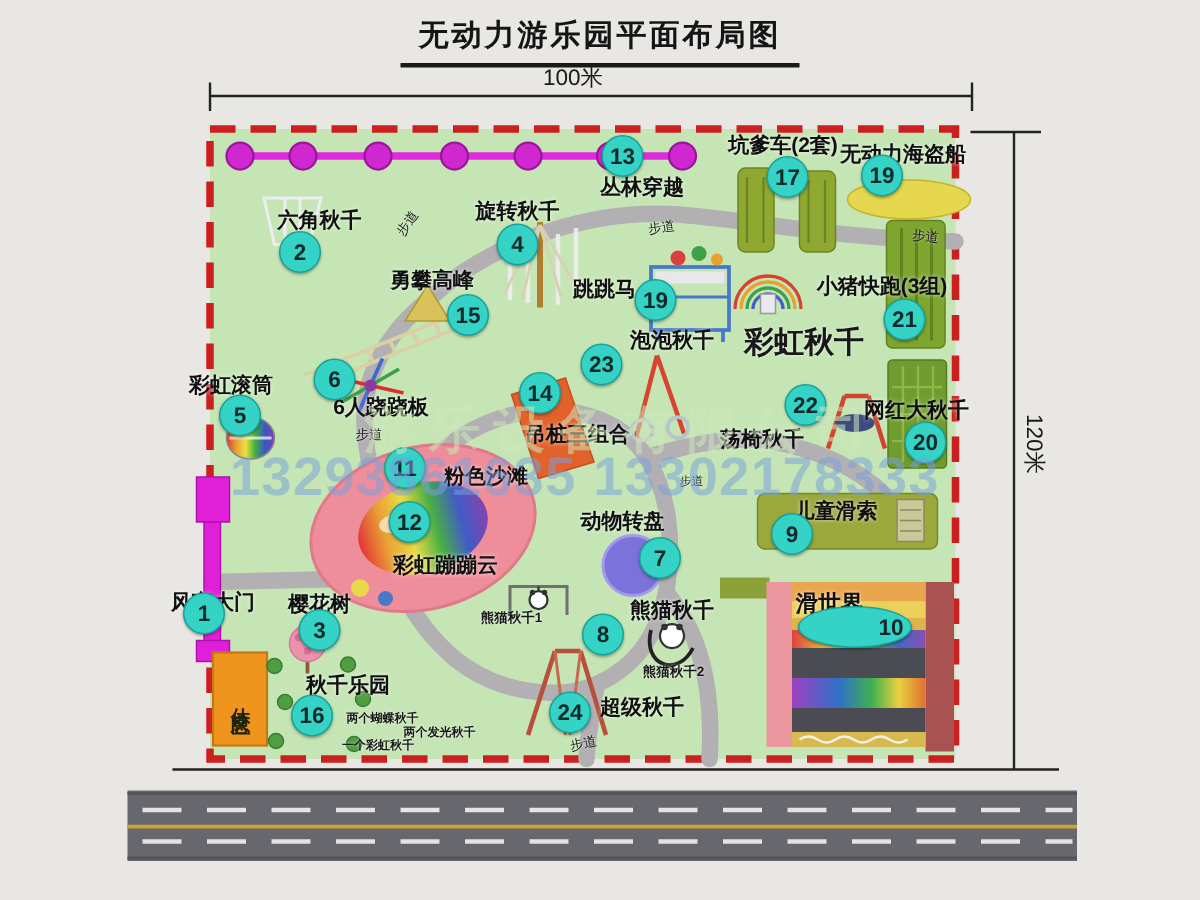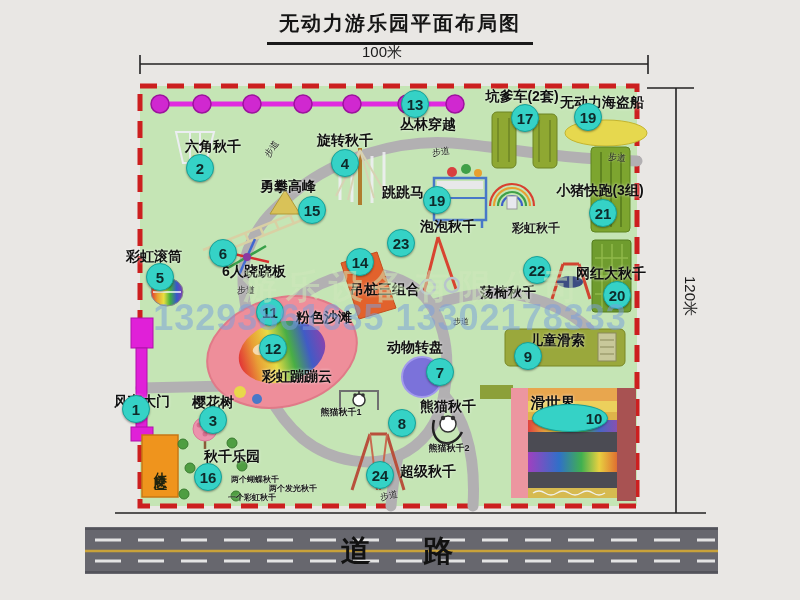--- a/index.html
+++ b/index.html
@@ -332,38 +332,37 @@
       <div class="mlabel" style="left: 232px; top: 457px;">秋千乐园</div>
       <div class="badge" style="left: 525px; top: 118px;">17</div>
       <div class="mlabel" style="left: 522px; top: 97px;">坑爹车(2套)</div>
       <div class="badge" style="left: 437px; top: 200px;">19</div>
       <div class="mlabel" style="left: 403px; top: 193px;">跳跳马</div>
       <div class="badge" style="left: 588px; top: 117px;">19</div>
       <div class="mlabel" style="left: 602px; top: 103px;">无动力海盗船</div>
       <div class="badge" style="left: 617px; top: 295px;">20</div>
       <div class="mlabel" style="left: 611px; top: 274px;">网红大秋千</div>
       <div class="badge" style="left: 603px; top: 213px;">21</div>
-      <div class="mlabel" style="left: 600px; top: 191px;">小猪快跑(3组)</div>
+      <div class="mlabel" style="left: 588px; top: 191px;">小猪快跑(3组)</div>
       <div class="badge" style="left: 537px; top: 270px;">22</div>
       <div class="mlabel" style="left: 508px; top: 293px;">荡椅秋千</div>
       <div class="badge" style="left: 401px; top: 243px;">23</div>
       <div class="mlabel" style="left: 448px; top: 227px;">泡泡秋千</div>
       <div class="badge" style="left: 380px; top: 475px;">24</div>
       <div class="mlabel" style="left: 428px; top: 472px;">超级秋千</div>
-      <div class="note" style="left: 536px; top: 228px; font-size: 12px; position: absolute; transform: translate(-50%, -50%) rotate(0deg); font-weight: bold;">彩虹秋千</div>
+      <div class="note" style="left: 536px; top: 228px; font-size: 20px; position: absolute; transform: translate(-50%, -50%) rotate(0deg); font-weight: bold;">彩虹秋千</div>
       <div class="note" style="left: 341px; top: 412px; font-size: 9px; position: absolute; transform: translate(-50%, -50%) rotate(0deg); font-weight: bold;">熊猫秋千1</div>
       <div class="note" style="left: 449px; top: 448px; font-size: 9px; position: absolute; transform: translate(-50%, -50%) rotate(0deg); font-weight: bold;">熊猫秋千2</div>
       <div class="note" style="left: 255px; top: 479px; font-size: 8px; position: absolute; transform: translate(-50%, -50%) rotate(0deg); font-weight: bold;">两个蝴蝶秋千</div>
       <div class="note" style="left: 253px; top: 488px; font-size: 8px; position: absolute; transform: translate(-50%, -50%) rotate(0deg); font-weight: bold; margin-left: 40px;">两个发光秋千</div>
       <div class="note" style="left: 252px; top: 497px; font-size: 8px; position: absolute; transform: translate(-50%, -50%) rotate(0deg); font-weight: bold;">一个彩虹秋千</div>
       <div class="note" style="left: 272px; top: 149px; font-size: 9px; position: absolute; transform: translate(-50%, -50%) rotate(-55deg);">步道</div>
       <div class="note" style="left: 441px; top: 152px; font-size: 9px; position: absolute; transform: translate(-50%, -50%) rotate(-8deg);">步道</div>
       <div class="note" style="left: 617px; top: 158px; font-size: 9px; position: absolute; transform: translate(-50%, -50%) rotate(6deg);">步道</div>
       <div class="note" style="left: 246px; top: 290px; font-size: 9px; position: absolute; transform: translate(-50%, -50%) rotate(0deg);">步道</div>
       <div class="note" style="left: 461px; top: 321px; font-size: 8px; position: absolute; transform: translate(-50%, -50%) rotate(0deg);">步道</div>
       <div class="note" style="left: 389px; top: 496px; font-size: 9px; position: absolute; transform: translate(-50%, -50%) rotate(-12deg);">步道</div>
     </div>
 
   <div class="rest-label">休息区</div>
   <div class="wm-company">游乐设备有限公司</div>
   <div class="wm-phone">13293861635 13302178333</div>
-  <div class="road-label">道 路</div>
 </div>
 
 </body></html>

